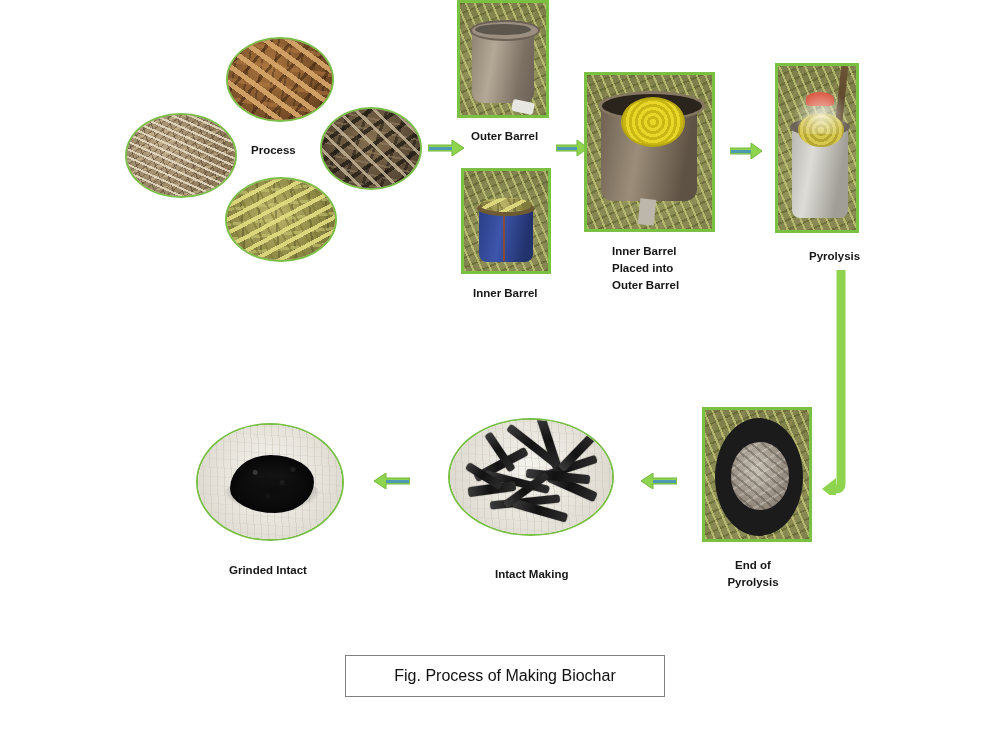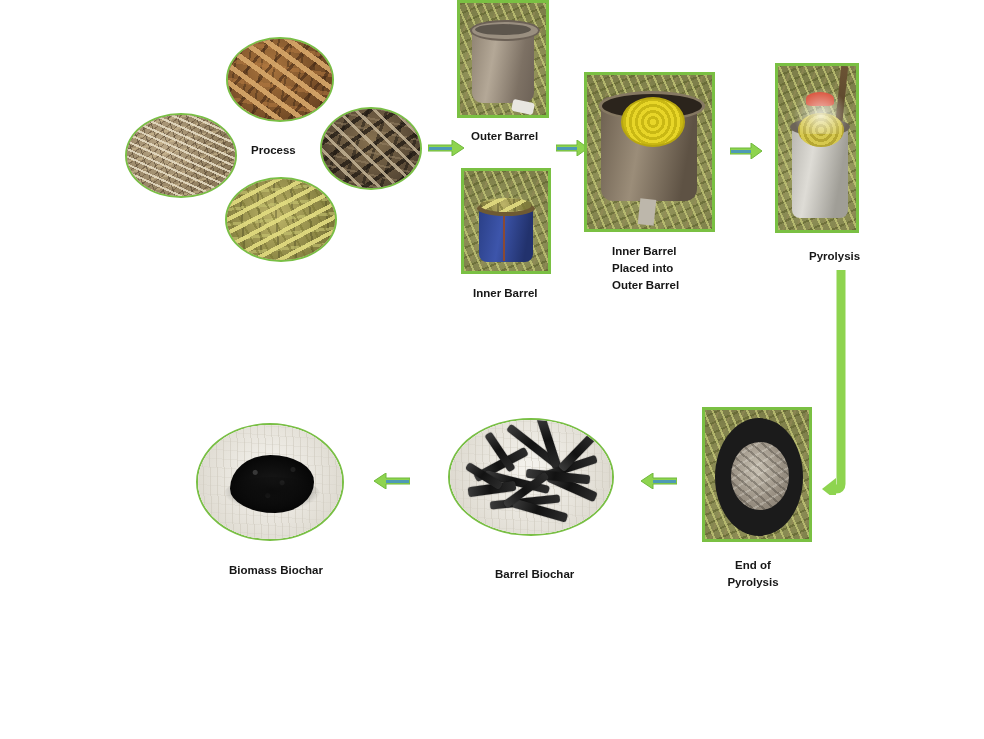--- a/index.html
+++ b/index.html
@@ -291,33 +291,36 @@
     <div class="char-stick" style="left:88px; top:44px; width:60px; height:8px; transform:rotate(-18deg);"></div>
     <div class="char-stick" style="left:96px; top:62px; width:52px; height:10px; transform:rotate(24deg);"></div>
     <div class="char-stick" style="left:40px; top:78px; width:70px; height:8px; transform:rotate(-6deg);"></div>
     <div class="char-stick" style="left:62px; top:86px; width:56px; height:9px; transform:rotate(16deg);"></div>
     <div class="char-stick" style="left:28px; top:28px; width:44px; height:8px; transform:rotate(56deg);"></div>
     <div class="char-stick" style="left:104px; top:28px; width:46px; height:9px; transform:rotate(-46deg);"></div>
     <div class="char-stick" style="left:14px; top:52px; width:40px; height:8px; transform:rotate(32deg);"></div>
     <div class="char-stick" style="left:76px; top:52px; width:64px; height:9px; transform:rotate(6deg);"></div>
     <div class="char-stick" style="left:50px; top:66px; width:52px; height:8px; transform:rotate(-36deg);"></div>
   </div>
-  <div class="label" style="left:495px; top:566px;">Barrel Biochar</div>
+  <div class="label" style="left:495px; top:566px;">Intact Making</div>
 
   <div class="arrow-h" style="left:374px; top:473px; width:36px;">
     <svg width="36" height="16" viewBox="0 0 36 16">
       <path d="M36 5 L12 5 L12 0 L0 8 L12 16 L12 11 L36 11 Z" fill="#8ed44f" stroke="#6fb83a" stroke-width="1"></path>
       <rect x="12" y="7" width="23" height="3" fill="#4e9ab5"></rect>
     </svg>
   </div>
 
   <div class="oval" style="left:196px; top:423px; width:148px; height:118px;">
     <div class="tex tex-cloth"></div>
     <div class="tex tex-powder" style="left:32px; top:30px; width:84px; height:58px; right:auto; bottom:auto;
                 border-radius:48% 52% 46% 54% / 58% 46% 54% 42%;"></div>
     <div style="position:absolute; left:26px; top:52px; width:96px; height:34px;
                 border-radius:50%;
                 background:radial-gradient(ellipse at 50% 40%, rgba(10,10,10,.85) 0%, rgba(10,10,10,0) 72%);"></div>
   </div>
-  <div class="label" style="left:229px; top:562px;">Biomass Biochar</div>
-
+  <div class="label" style="left:229px; top:562px;">Grinded Intact</div>
+
+  <div id="caption-box">
+    <span class="caption-text">Fig. Process of Making Biochar</span>
+  </div>
 
 </div>
 
 </body></html>

